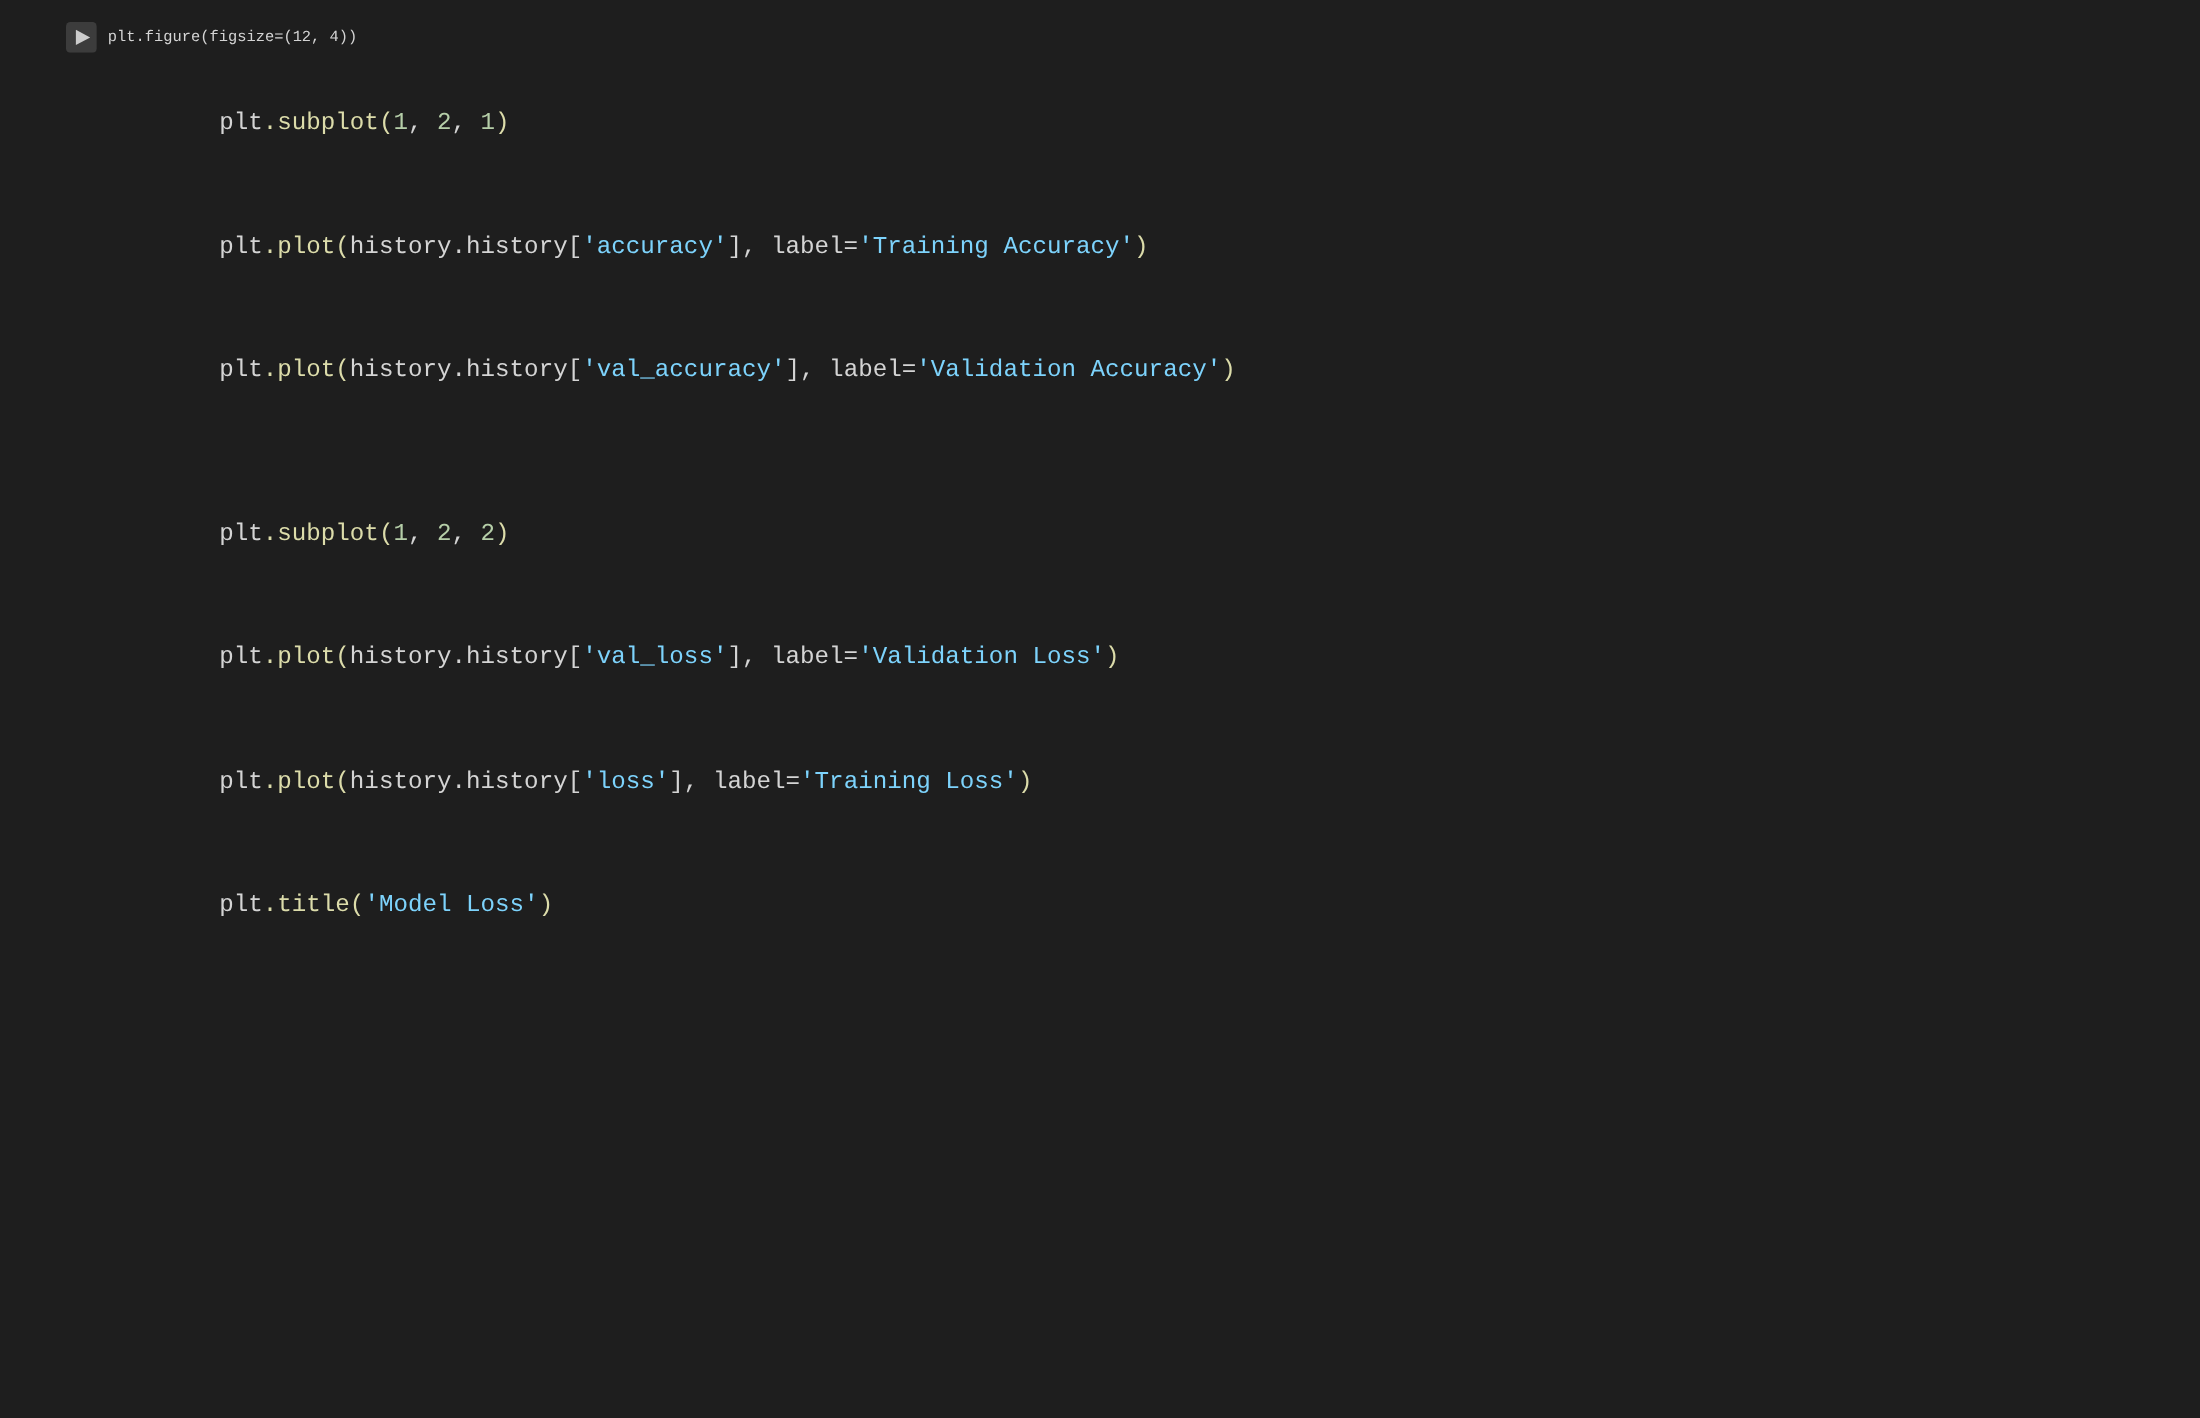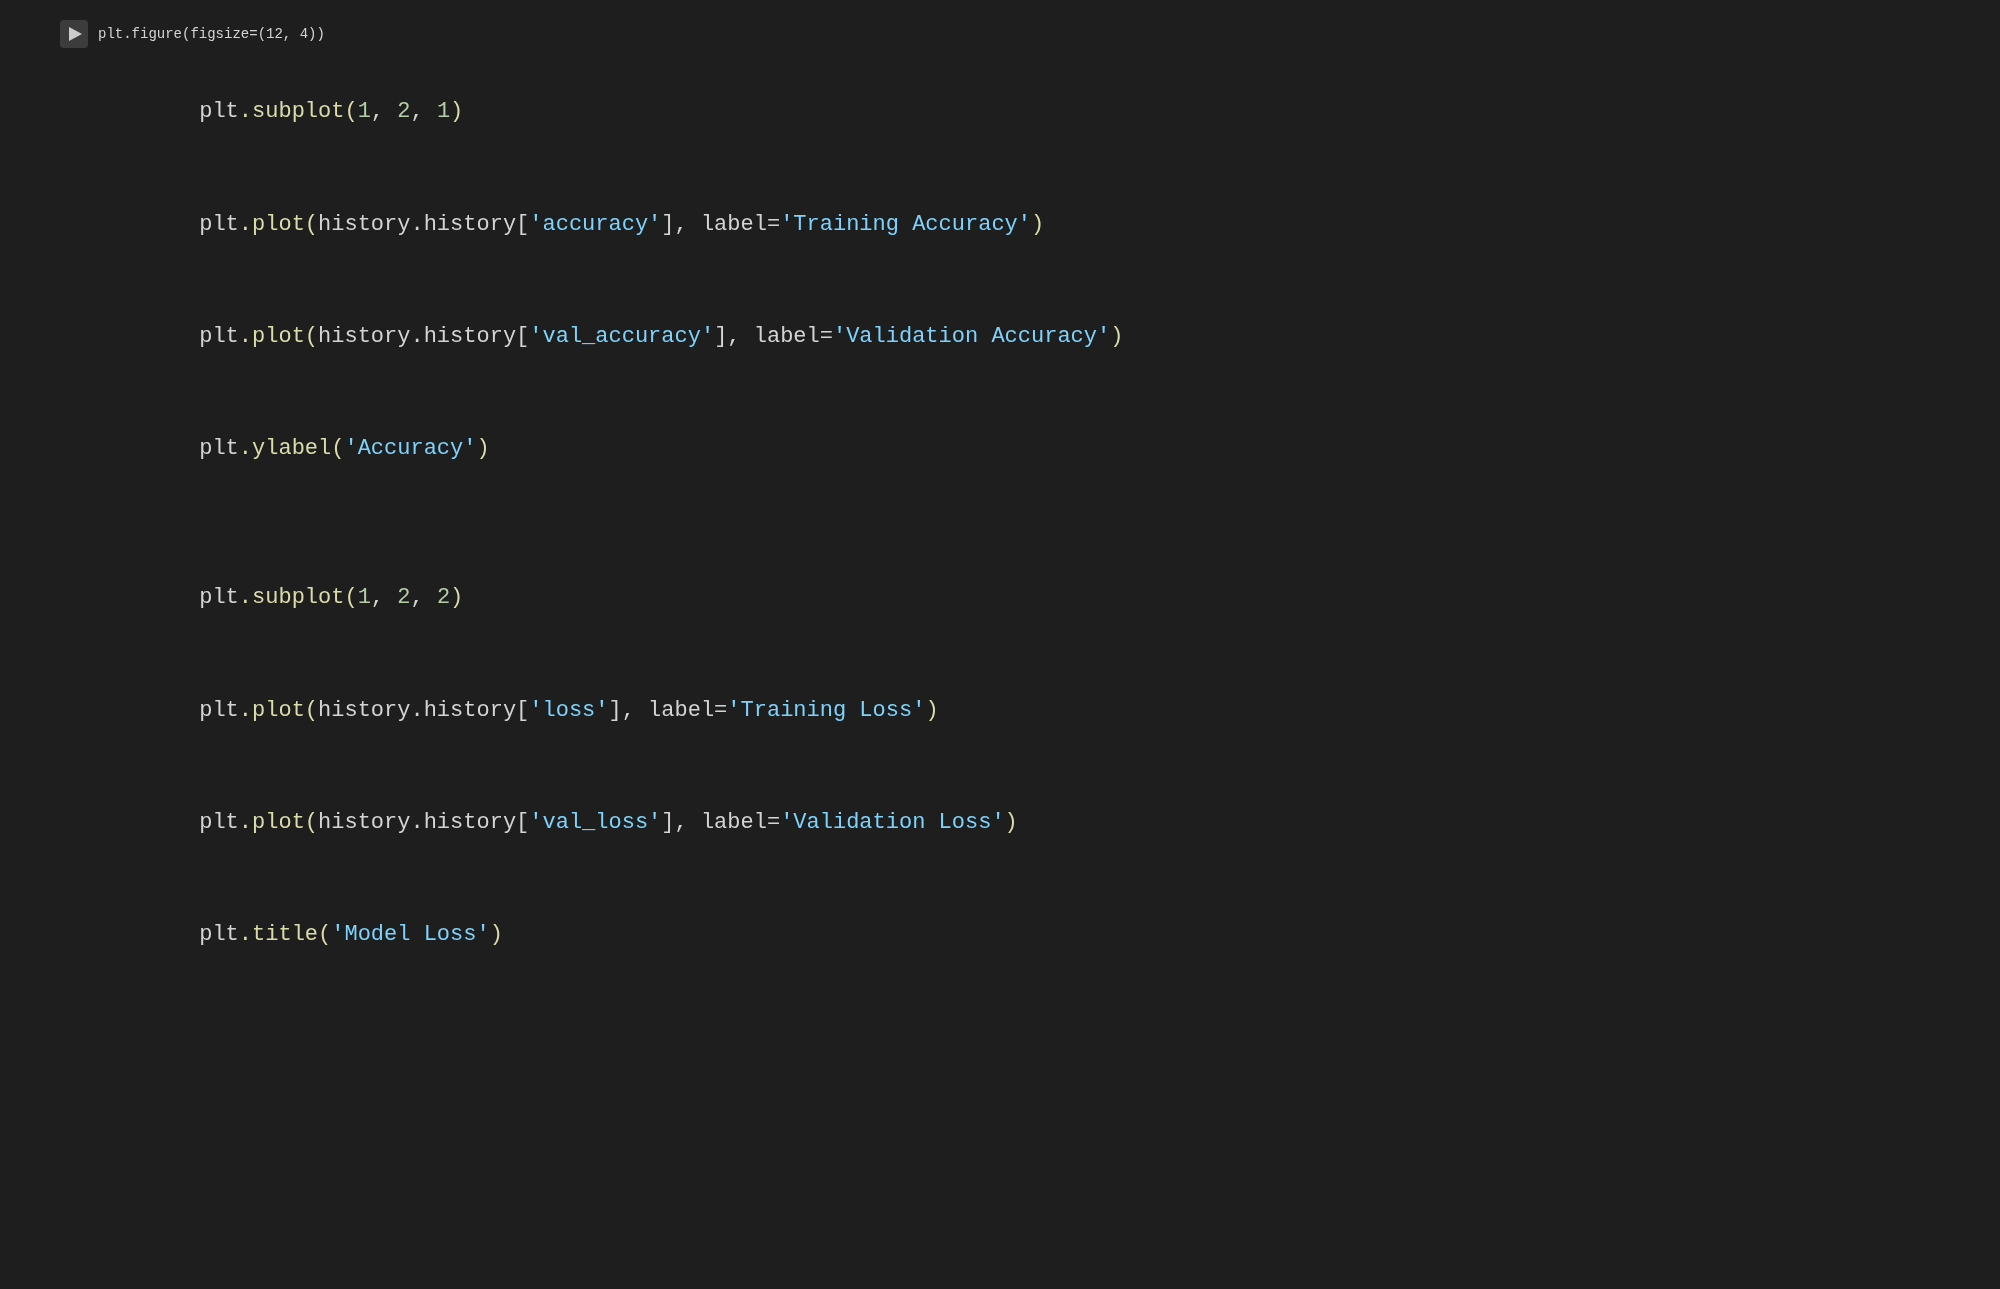--- a/index.html
+++ b/index.html
@@ -53,31 +53,28 @@
   <div style="padding-left:60px;">
     <div class="code-line">
       <span class="plain">plt</span><span class="fn">.subplot(</span><span class="num">1</span><span class="plain">, </span><span class="num">2</span><span class="plain">, </span><span class="num">1</span><span class="fn">)</span>
     </div>
     <div class="code-line">
       <span class="plain">plt</span><span class="fn">.plot(</span><span class="plain">history.history[</span><span class="str">'accuracy'</span><span class="plain">], label=</span><span class="str">'Training Accuracy'</span><span class="fn">)</span>
     </div>
     <div class="code-line">
       <span class="plain">plt</span><span class="fn">.plot(</span><span class="plain">history.history[</span><span class="str">'val_accuracy'</span><span class="plain">], label=</span><span class="str">'Validation Accuracy'</span><span class="fn">)</span>
     </div>
-    <div class="code-line">
-      <span class="plain">plt</span><span class="fn">.ylabel(</span><span class="str">'Accuracy'</span><span class="fn">)</span>
-    </div>
     <div class="code-line">&nbsp;</div>
     <div class="code-line">
       <span class="plain">plt</span><span class="fn">.subplot(</span><span class="num">1</span><span class="plain">, </span><span class="num">2</span><span class="plain">, </span><span class="num">2</span><span class="fn">)</span>
     </div>
     <div class="code-line">
-      <span class="plain">plt</span><span class="fn">.plot(</span><span class="plain">history.history[</span><span class="str">'loss'</span><span class="plain">], label=</span><span class="str">'Training Loss'</span><span class="fn">)</span>
+      <span class="plain">plt</span><span class="fn">.plot(</span><span class="plain">history.history[</span><span class="str">'val_loss'</span><span class="plain">], label=</span><span class="str">'Validation Loss'</span><span class="fn">)</span>
     </div>
     <div class="code-line">
-      <span class="plain">plt</span><span class="fn">.plot(</span><span class="plain">history.history[</span><span class="str">'val_loss'</span><span class="plain">], label=</span><span class="str">'Validation Loss'</span><span class="fn">)</span>
+      <span class="plain">plt</span><span class="fn">.plot(</span><span class="plain">history.history[</span><span class="str">'loss'</span><span class="plain">], label=</span><span class="str">'Training Loss'</span><span class="fn">)</span>
     </div>
     <div class="code-line">
       <span class="plain">plt</span><span class="fn">.title(</span><span class="str">'Model Loss'</span><span class="fn">)</span>
     </div>
 
   </div>
 </div>
 
 </body></html>

